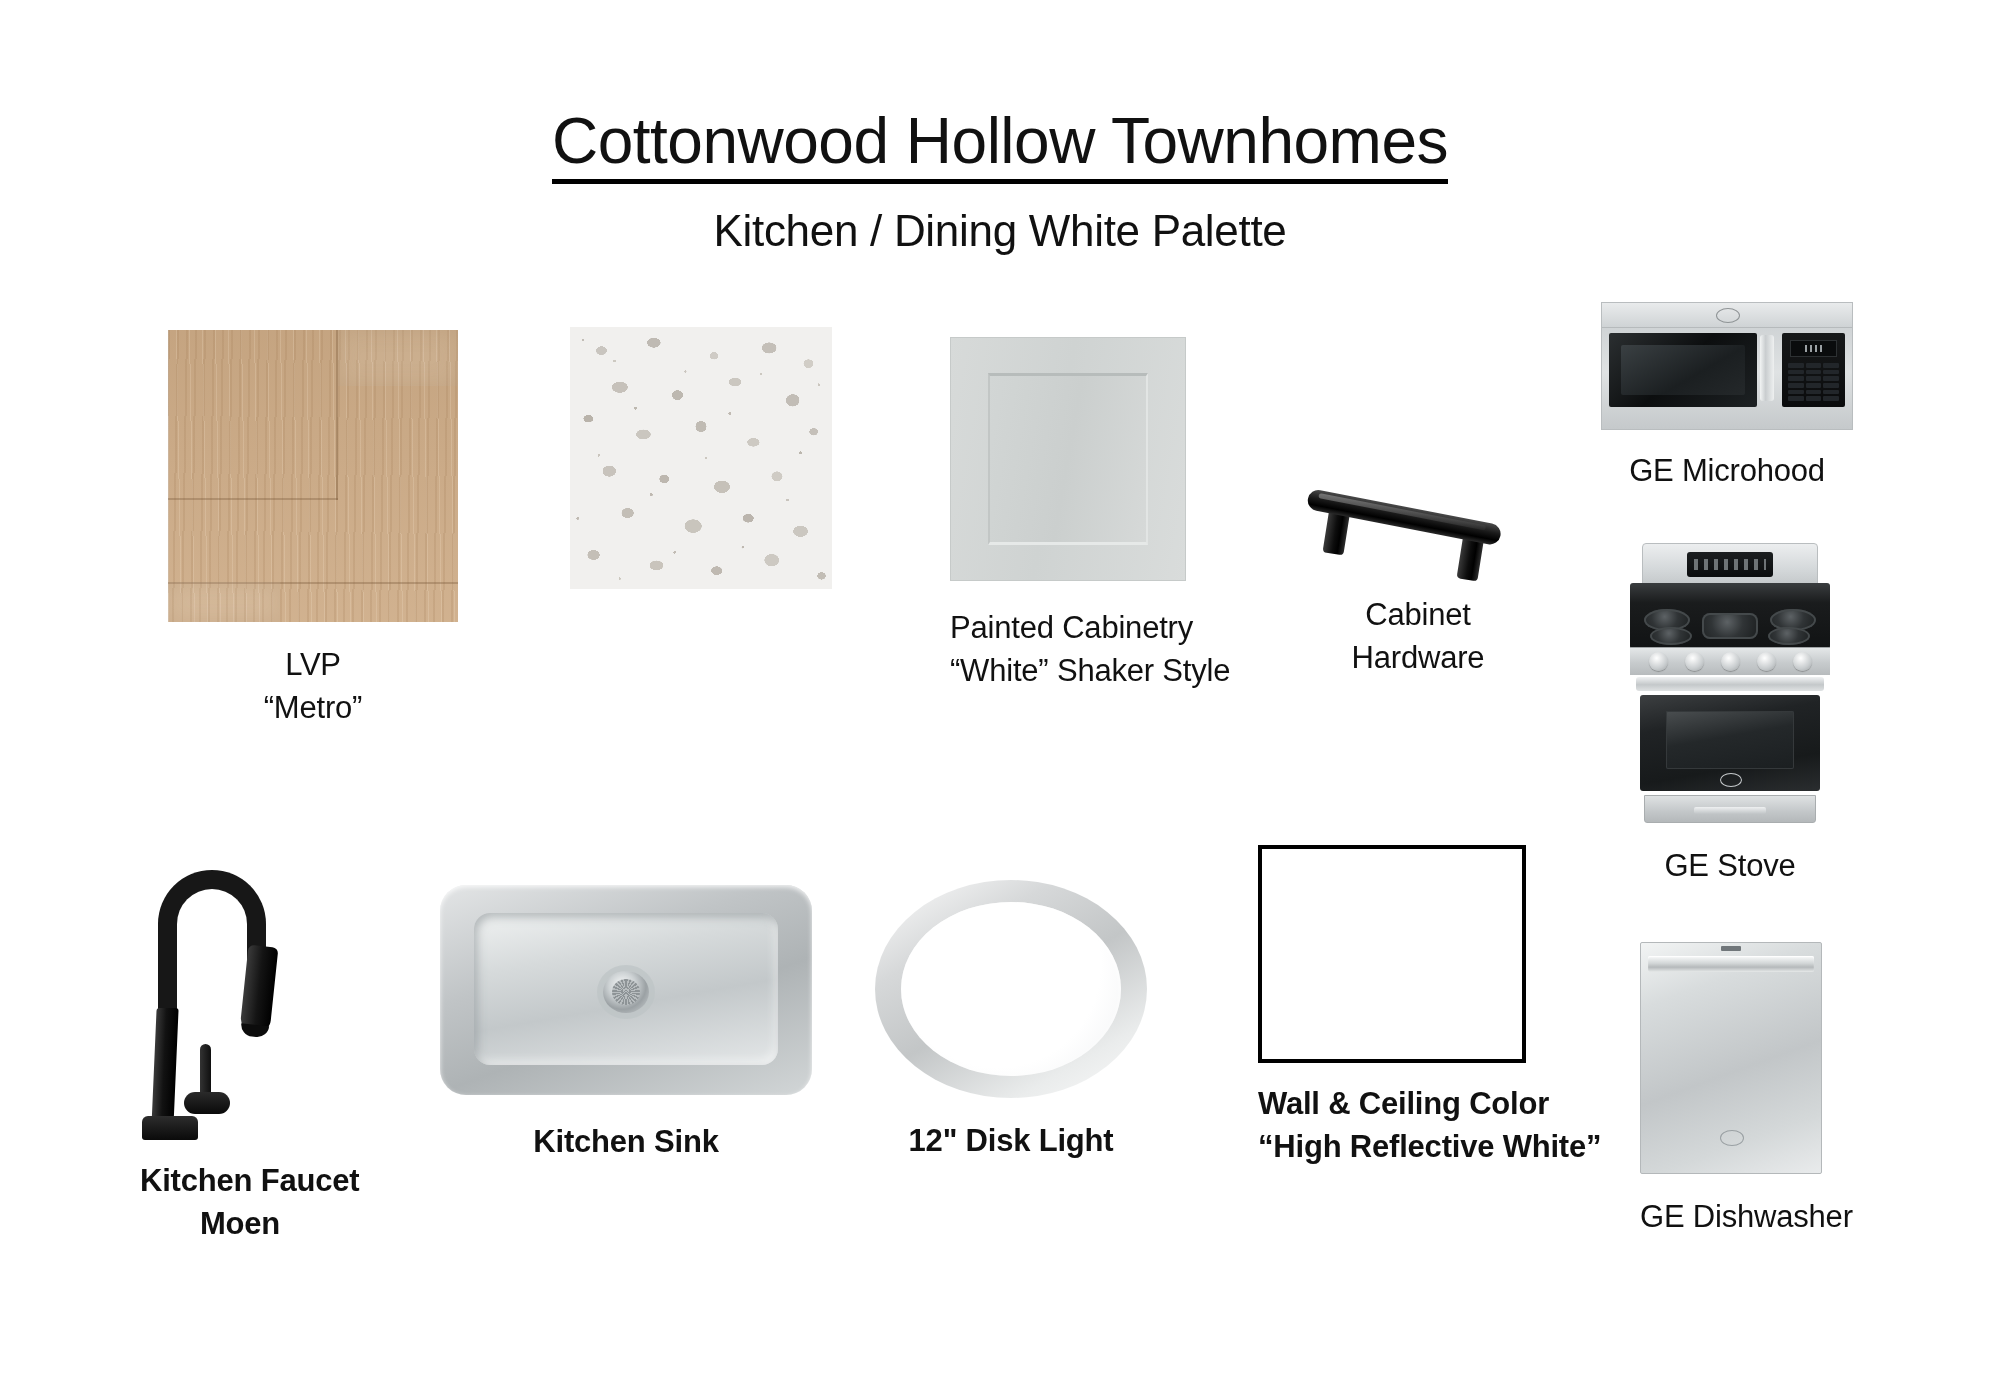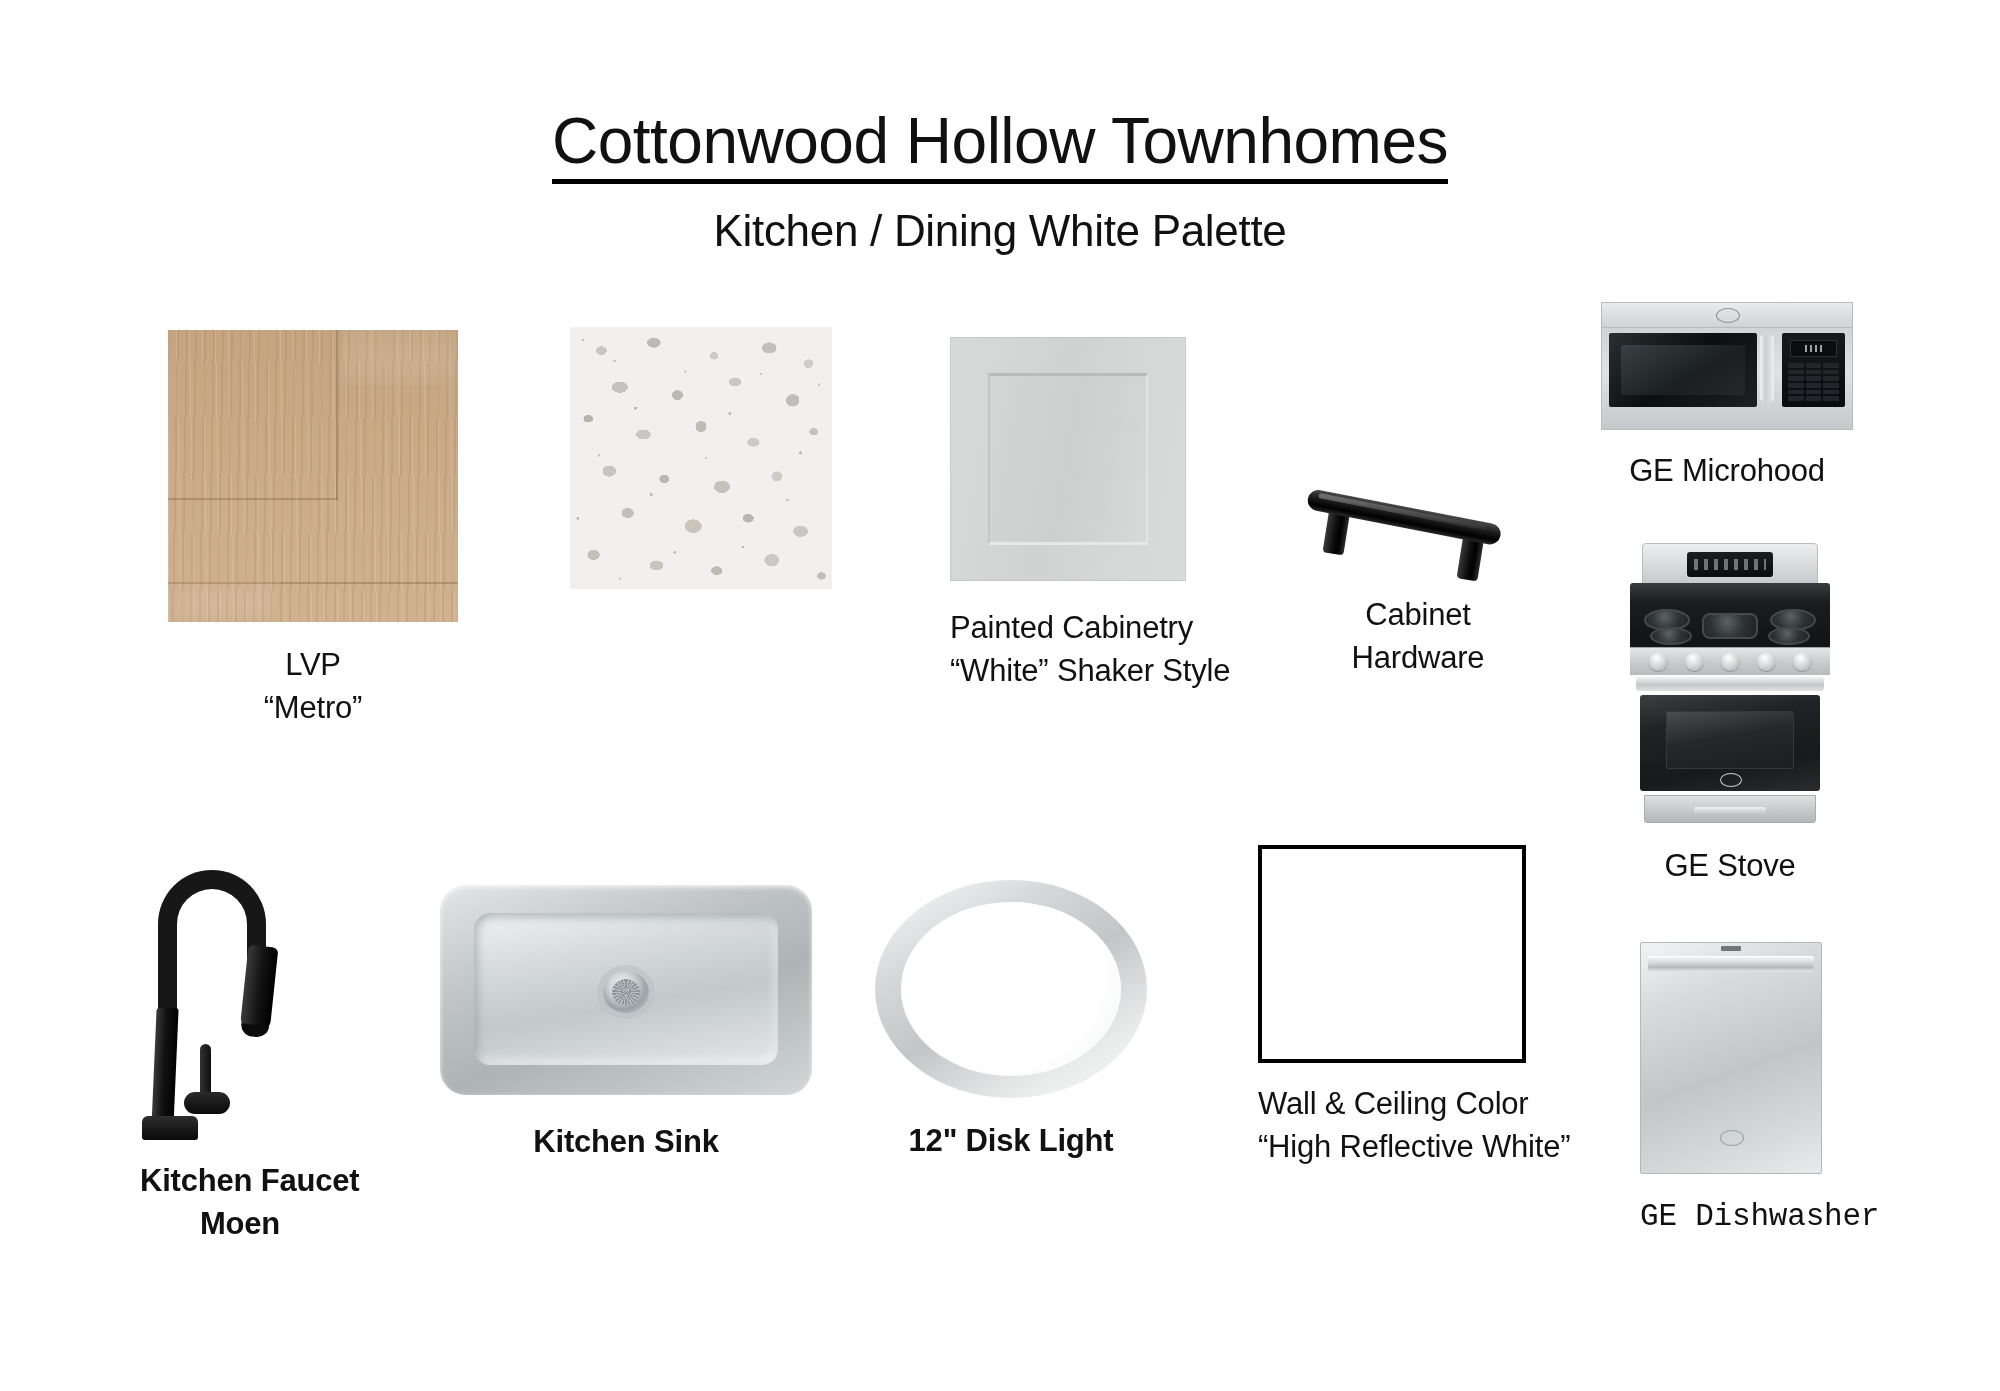--- a/index.html
+++ b/index.html
@@ -586,21 +586,21 @@
   </div>
 </div>
 
 <div class="item" style="left:1640px; top:942px;">
   <div id="dishwasher">
     <div id="dw-body"></div>
     <div id="dw-vent"></div>
     <div id="dw-handle"></div>
     <div id="dw-logo"></div>
   </div>
-  <div class="caption" style="width:182px; margin-top:22px;font-family:Liberation Mono, monospace;">
+  <div class="caption" style="width:182px; margin-top:22px;">
     <div>GE Dishwasher</div>
   </div>
 </div>
 
 <div class="item" style="left:140px; top:868px;">
   <div id="faucet-wrap">
     <div id="faucet-arc"></div>
     <div id="faucet-column"></div>
     <div id="faucet-spray"></div>
     <div id="faucet-handle"></div>
@@ -630,17 +630,17 @@
     <div id="disklight-ring"></div>
     <div id="disklight-lens"></div>
   </div>
   <div class="caption bold" style="width:272px; margin-top:22px;">
     <div>12" Disk Light</div>
   </div>
 </div>
 
 <div class="item" style="left:1258px; top:845px;">
   <div id="wallcolor-chip"></div>
-  <div class="caption" style="width:268px; margin-top:20px;">
+  <div class="caption" style="width:268px; margin-top:20px;font-weight:bold;">
     <div>Wall &amp; Ceiling Color</div>
     <div>“High Reflective White”</div>
   </div>
 </div>
 
 </body></html>

